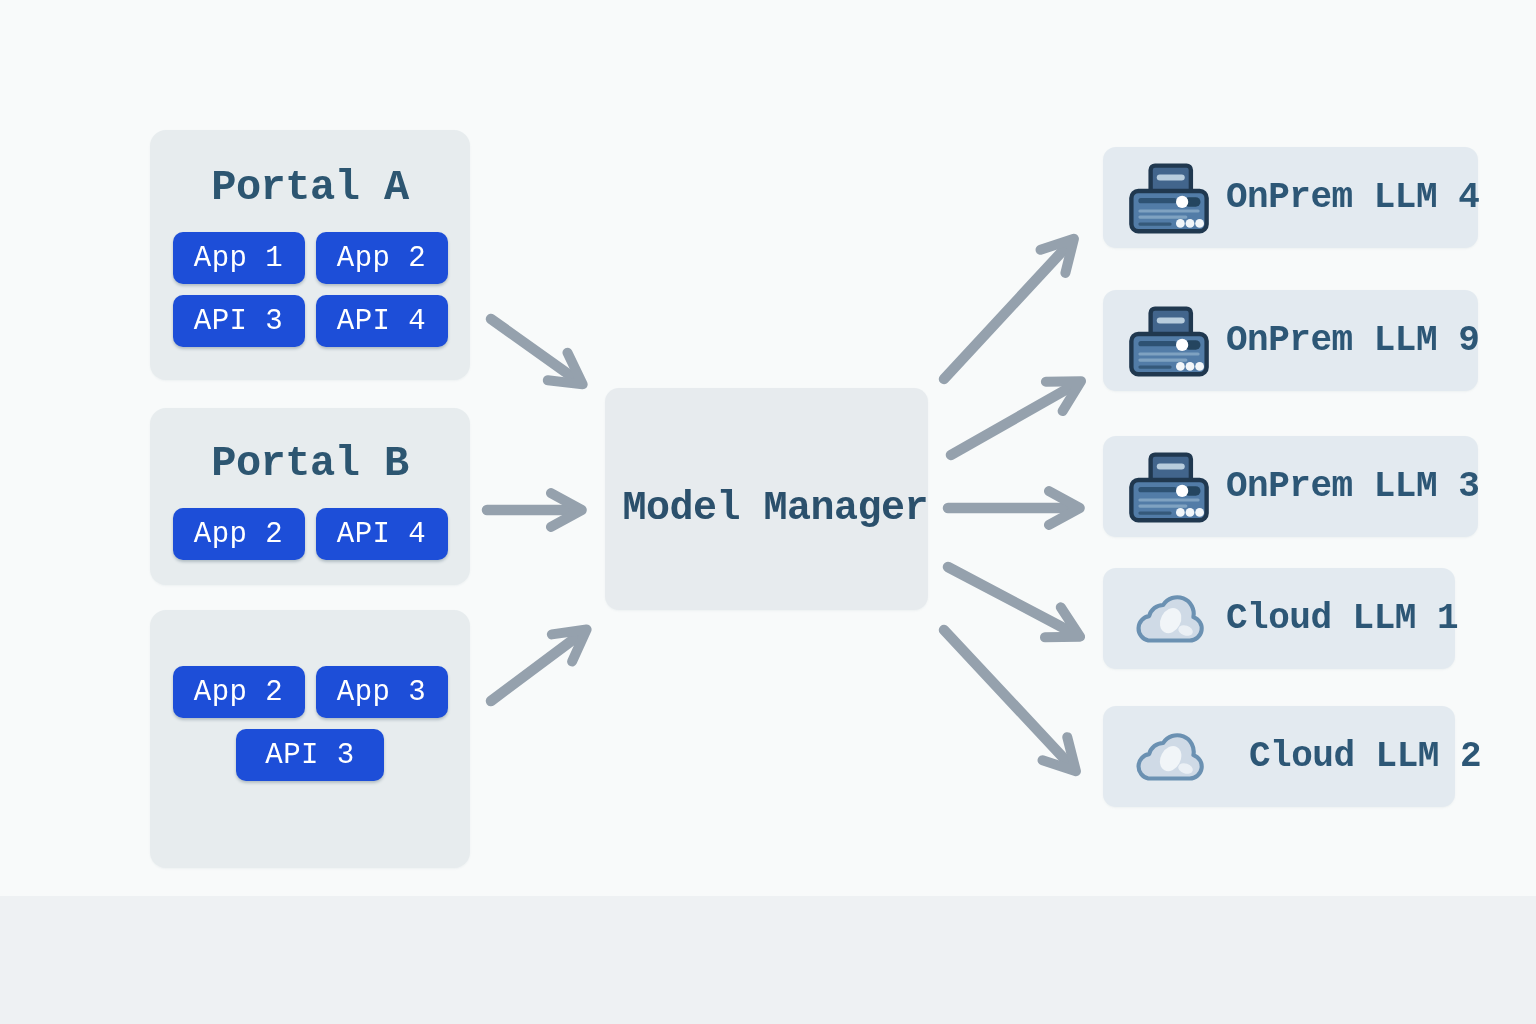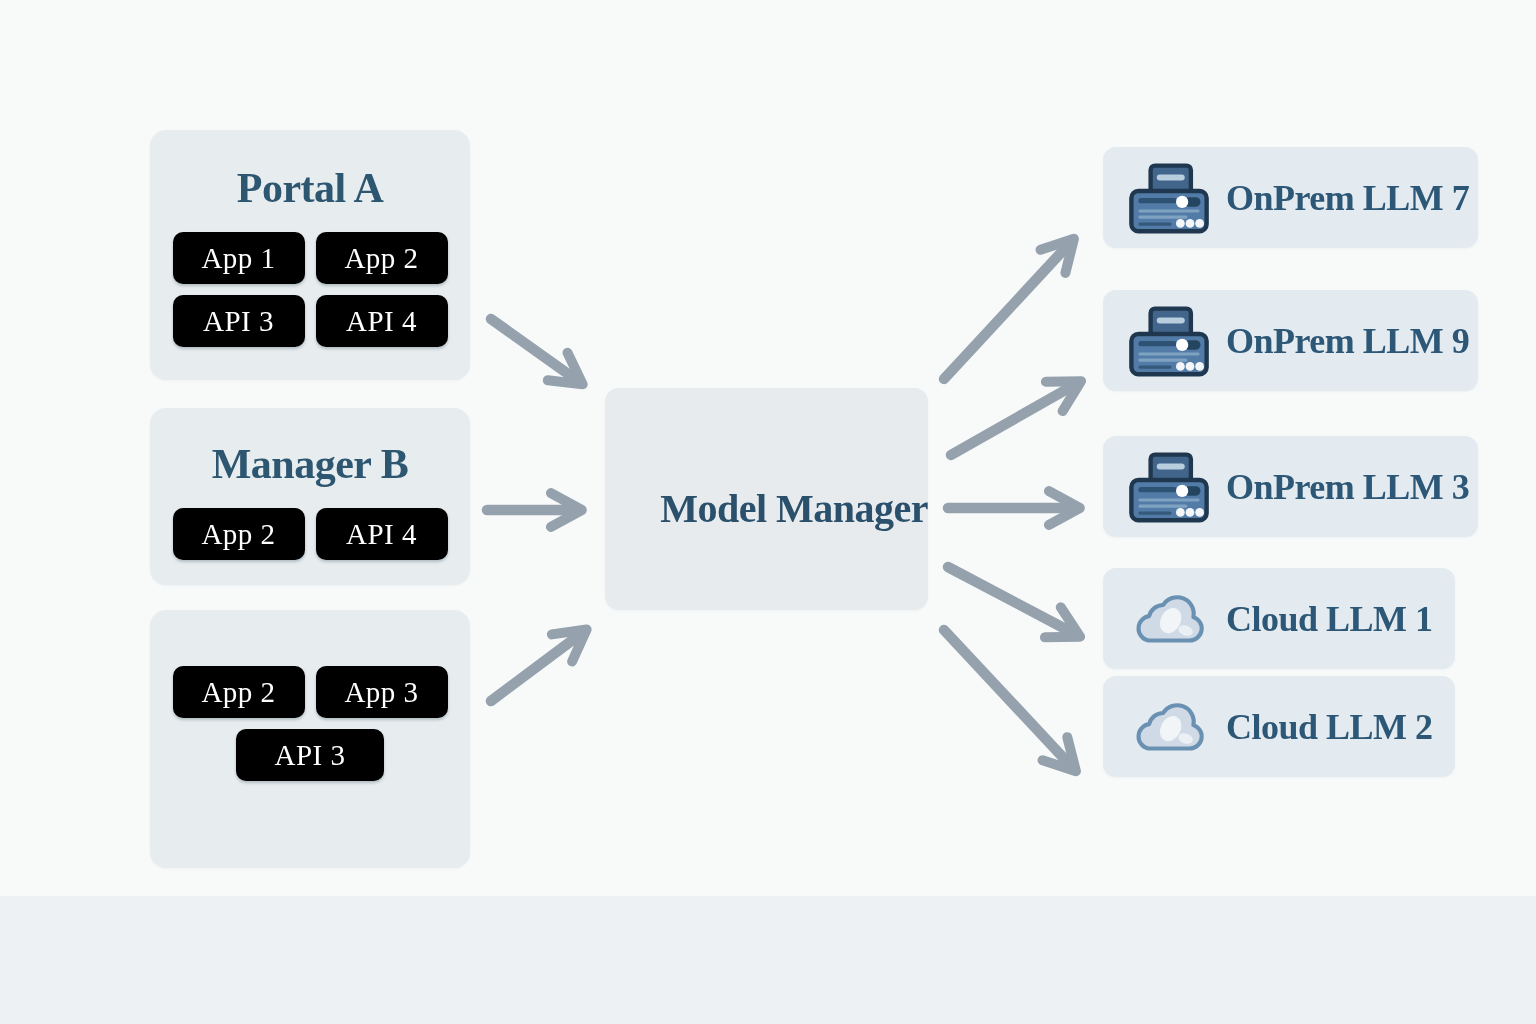--- a/index.html
+++ b/index.html
@@ -1,36 +1,36 @@
 <!DOCTYPE html>
 <html><head>
 <meta charset="utf-8">
 <style>
   html,body{margin:0;padding:0;background:#eef1f3;}
   .stage{
     position:relative;width:1536px;height:896px;overflow:hidden;
     background:#f8fafa;
-    font-family:Liberation Serif, serif;
+    font-family:Liberation Mono, monospace;
   }
   .arrows{position:absolute;left:0;top:0;z-index:1;}
   .panel{
     position:absolute;z-index:2;background:#e7ecee;border-radius:16px;
     display:flex;flex-direction:column;align-items:center;
     box-shadow:0 1px 2px rgba(120,140,150,0.08);
   }
   .panel h2{
     margin:0;font-size:42px;font-weight:700;color:#2d5671;letter-spacing:-0.5px;
   }
   .portal-a{left:150px;top:130px;width:320px;height:250px;padding-top:34px;box-sizing:border-box;}
   .portal-b{left:150px;top:408px;width:320px;height:177px;padding-top:32px;box-sizing:border-box;}
   .portal-c{left:150px;top:610px;width:320px;height:258px;padding-top:36px;box-sizing:border-box;}
   .chip-grid{display:flex;flex-direction:column;gap:11px;margin-top:20px;align-items:center;}
   .chip-row{display:flex;gap:11px;justify-content:center;}
   .chip{
-    background:#000000;color:#ffffff;border-radius:10px;
+    background:#1d4ed8;color:#ffffff;border-radius:10px;
     width:132px;height:52px;display:flex;align-items:center;justify-content:center;
     font-size:29px;font-weight:400;letter-spacing:0.5px;
     box-shadow:0 2px 3px rgba(20,50,70,0.25);
   }
   .chip.wide{width:148px;}
   .hub{
     position:absolute;z-index:2;left:605px;top:388px;width:323px;height:222px;
     background:#e7ebee;border-radius:14px;
     display:flex;align-items:center;justify-content:flex-end;
     box-shadow:0 1px 2px rgba(120,140,150,0.08);
@@ -44,21 +44,21 @@
   .endpoint .icon{width:86px;height:80px;flex:0 0 auto;display:flex;align-items:center;justify-content:center;}
   .endpoint .label{
     margin-left:14px;font-size:36px;font-weight:700;color:#2d5776;letter-spacing:-0.5px;white-space:nowrap;
   }
   .ep-onprem{left:1103px;width:375px;}
   .ep-cloud{left:1103px;width:352px;}
   .ep-1{top:147px;}
   .ep-2{top:290px;}
   .ep-3{top:436px;}
   .ep-4{top:568px;}
-  .ep-5{top:676px;}
+  .ep-5{top:706px;gap:23px;}
 </style>
 </head>
 <body>
 
 <div class="stage">
 
   <svg class="arrows" width="1536" height="1024" viewBox="0 0 1536 1024">
     <defs>
       <marker id="ah" viewBox="0 0 12 12" refX="8.5" refY="6" markerWidth="4.4" markerHeight="4.4" orient="auto-start-reverse">
         <path d="M2 1.6 L10 6 L2 10.4" fill="none" stroke="#95a1ad" stroke-width="2.6" stroke-linecap="round" stroke-linejoin="round"></path>
@@ -84,21 +84,21 @@
         <div class="chip">App 2</div>
       </div>
       <div class="chip-row">
         <div class="chip">API 3</div>
         <div class="chip">API 4</div>
       </div>
     </div>
   </section>
 
   <section class="panel portal-b">
-    <h2>Manager B</h2>
+    <h2>Portal B</h2>
     <div class="chip-grid">
       <div class="chip-row">
         <div class="chip">App 2</div>
         <div class="chip">API 4</div>
       </div>
     </div>
   </section>
 
   <section class="panel portal-c">
     <div class="chip-grid">
@@ -128,21 +128,21 @@
         <rect x="65" y="41" width="19" height="11" rx="5.5" fill="#24455f"></rect>
         <circle cx="63" cy="46.5" r="7" fill="#ffffff"></circle>
         <rect x="13" y="55" width="70" height="3.6" rx="1.8" fill="#7fa2c1"></rect>
         <rect x="13" y="62" width="56" height="3.6" rx="1.8" fill="#7fa2c1"></rect>
         <rect x="13" y="70" width="38" height="3.6" rx="1.8" fill="#35597a"></rect>
         <circle cx="61" cy="71" r="5" fill="#f2f6f9"></circle>
         <circle cx="72" cy="71" r="5" fill="#f2f6f9"></circle>
         <circle cx="83" cy="71" r="5" fill="#f2f6f9"></circle>
       </svg>
     </span>
-    <span class="label">OnPrem LLM 7</span>
+    <span class="label">OnPrem LLM 4</span>
   </div>
 
   <div class="endpoint ep-onprem ep-2">
     <span class="icon">
       <svg width="84" height="76" viewBox="0 0 96 84">
         <g stroke="#20384f" stroke-width="5" stroke-linejoin="round">
           <rect x="27" y="5" width="46" height="36" rx="5" fill="#42658c"></rect>
           <rect x="5" y="34" width="86" height="46" rx="8" fill="#527ca7"></rect>
         </g>
         <rect x="34" y="15" width="32" height="7" rx="3.5" fill="#b8cddd"></rect>

